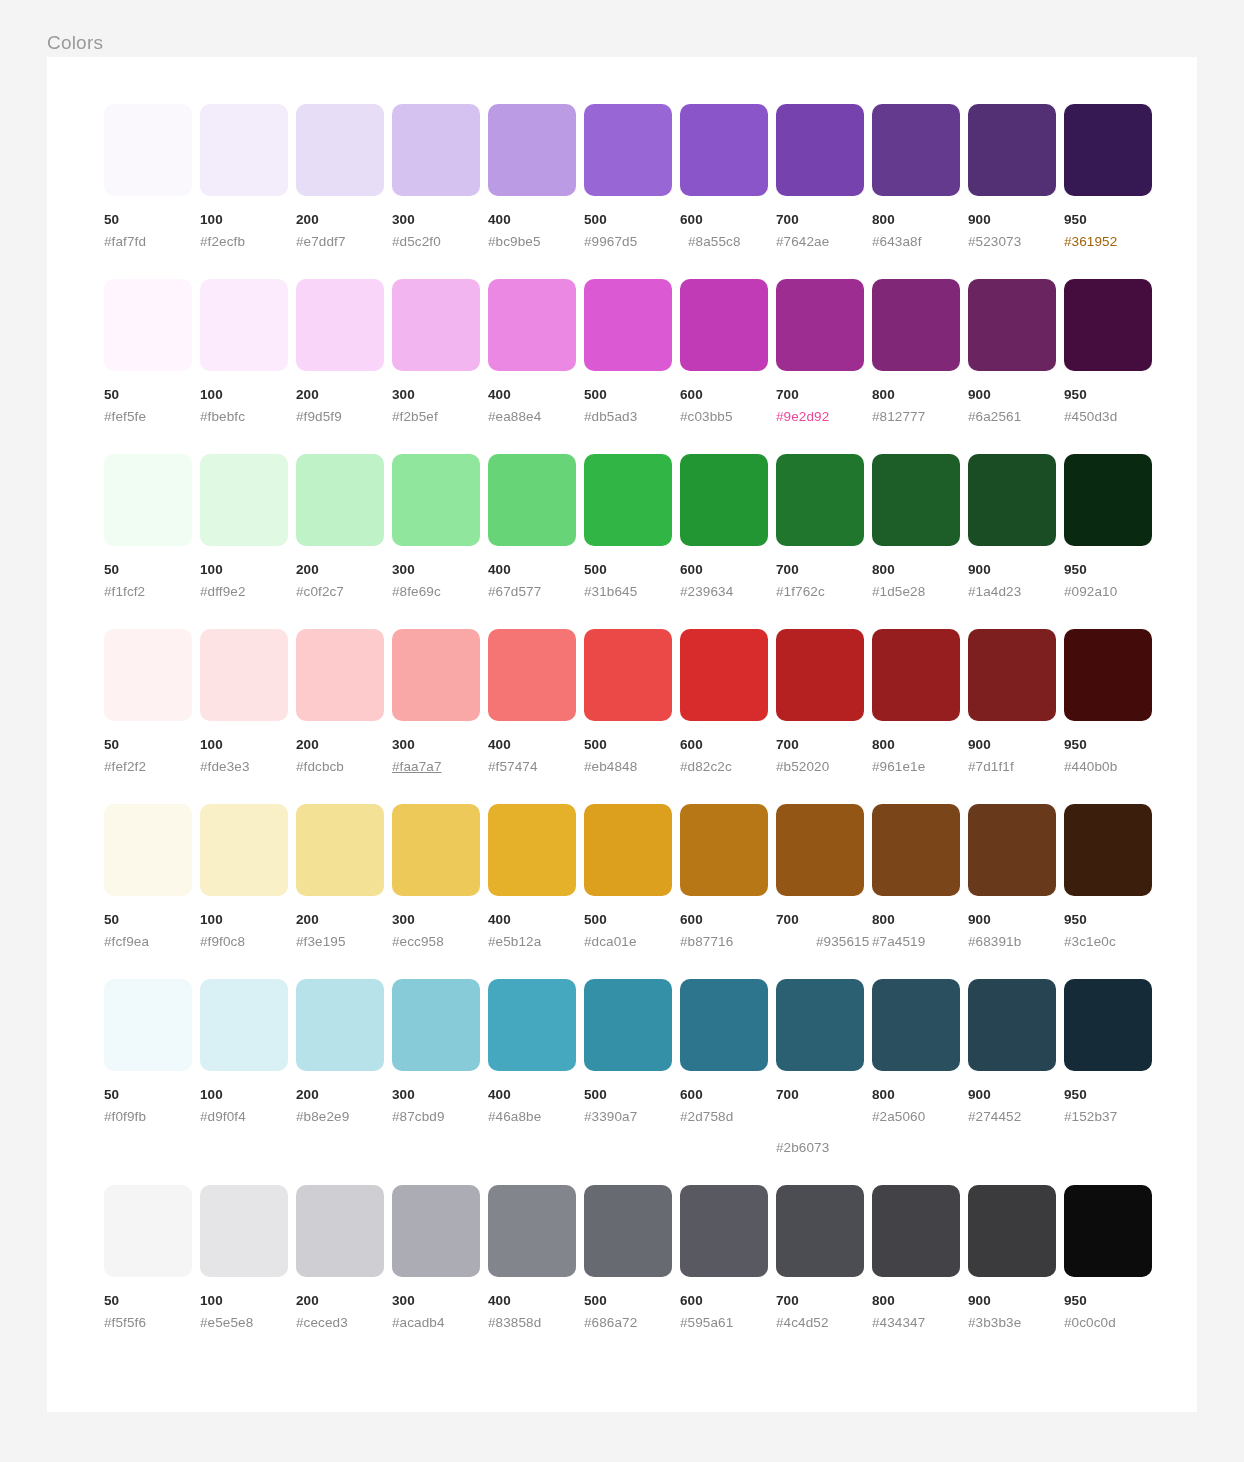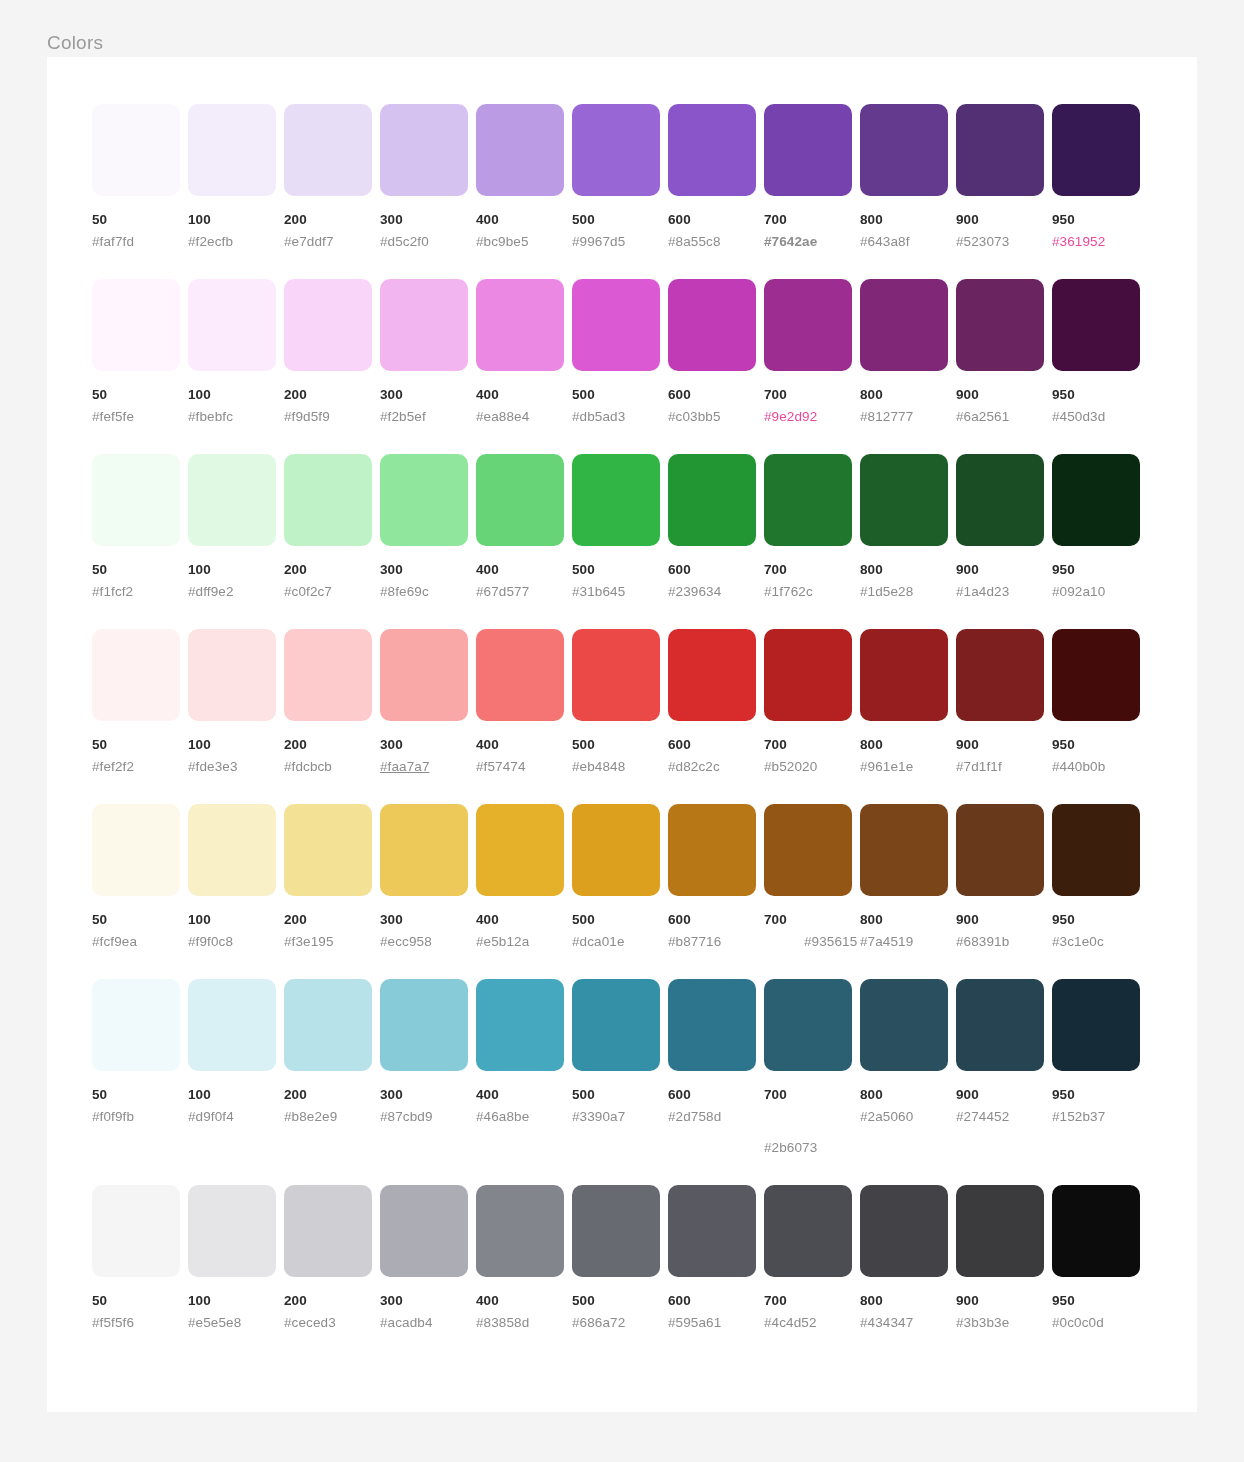--- a/index.html
+++ b/index.html
@@ -42,20 +42,21 @@
     position: absolute;
     left: 45px;
     top: 47px;
     right: 45px;
   }
 
   .ramp-row {
     display: flex;
     gap: 8px;
     margin-bottom: 29px;
+    justify-content: flex-end;
   }
   .ramp-row:last-child { margin-bottom: 0; }
 
   .swatch-cell {
     width: 88px;
     flex: 0 0 88px;
   }
 
   .swatch-chip {
     width: 88px;
@@ -116,41 +117,41 @@
           <div class="swatch-hex" style="color: rgb(140, 140, 140);">#bc9be5</div>
         </div>
         <div class="swatch-cell">
           <div class="swatch-chip" style="background-color: rgb(153, 103, 213);"></div>
           <div class="swatch-step" style="color: rgb(43, 43, 43);">500</div>
           <div class="swatch-hex" style="color: rgb(140, 140, 140);">#9967d5</div>
         </div>
         <div class="swatch-cell">
           <div class="swatch-chip" style="background-color: rgb(138, 85, 200);"></div>
           <div class="swatch-step" style="color: rgb(43, 43, 43);">600</div>
-          <div class="swatch-hex" style="color: rgb(140, 140, 140);">#8a55c8</div>
+          <div class="swatch-hex" style="color: rgb(140, 140, 140); margin-left: 8px;">#8a55c8</div>
         </div>
         <div class="swatch-cell">
           <div class="swatch-chip" style="background-color: rgb(118, 66, 174);"></div>
           <div class="swatch-step" style="color: rgb(43, 43, 43);">700</div>
-          <div class="swatch-hex" style="color: rgb(140, 140, 140); font-weight: bold;">#7642ae</div>
+          <div class="swatch-hex" style="color: rgb(140, 140, 140);">#7642ae</div>
         </div>
         <div class="swatch-cell">
           <div class="swatch-chip" style="background-color: rgb(100, 58, 143);"></div>
           <div class="swatch-step" style="color: rgb(43, 43, 43);">800</div>
           <div class="swatch-hex" style="color: rgb(140, 140, 140);">#643a8f</div>
         </div>
         <div class="swatch-cell">
           <div class="swatch-chip" style="background-color: rgb(82, 48, 115);"></div>
           <div class="swatch-step" style="color: rgb(43, 43, 43);">900</div>
           <div class="swatch-hex" style="color: rgb(140, 140, 140);">#523073</div>
         </div>
         <div class="swatch-cell">
           <div class="swatch-chip" style="background-color: rgb(54, 25, 82);"></div>
           <div class="swatch-step" style="color: rgb(43, 43, 43);">950</div>
-          <div class="swatch-hex" style="color: #ec4899;">#361952</div>
+          <div class="swatch-hex" style="color: #a16207;">#361952</div>
         </div>
       </div>
       <div class="ramp-row">
         <div class="swatch-cell">
           <div class="swatch-chip" style="background-color: rgb(254, 245, 254);"></div>
           <div class="swatch-step" style="color: rgb(43, 43, 43);">50</div>
           <div class="swatch-hex" style="color: rgb(140, 140, 140);">#fef5fe</div>
         </div>
         <div class="swatch-cell">
           <div class="swatch-chip" style="background-color: rgb(251, 235, 252);"></div>

